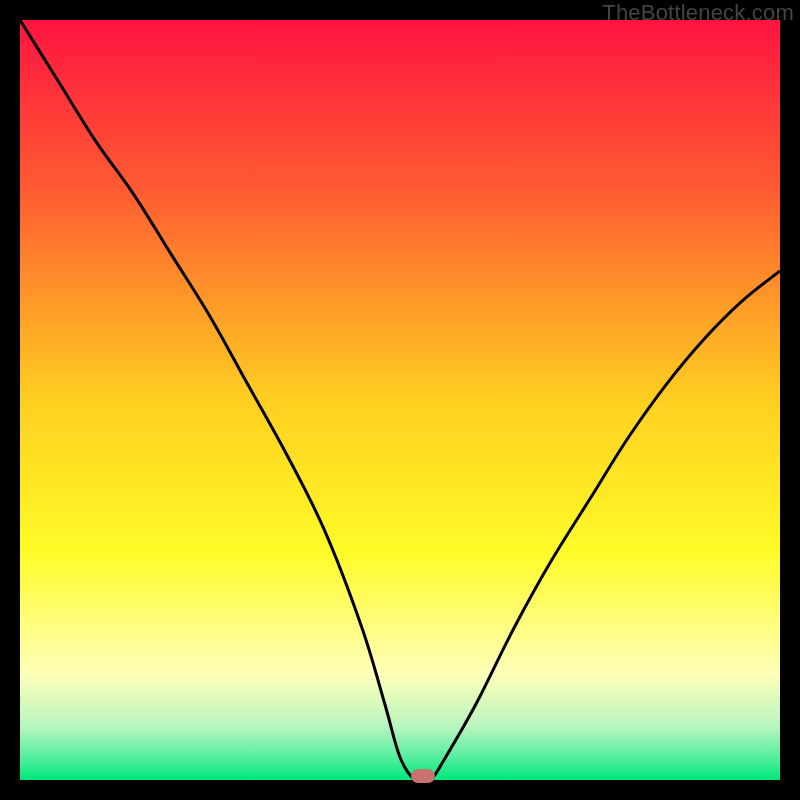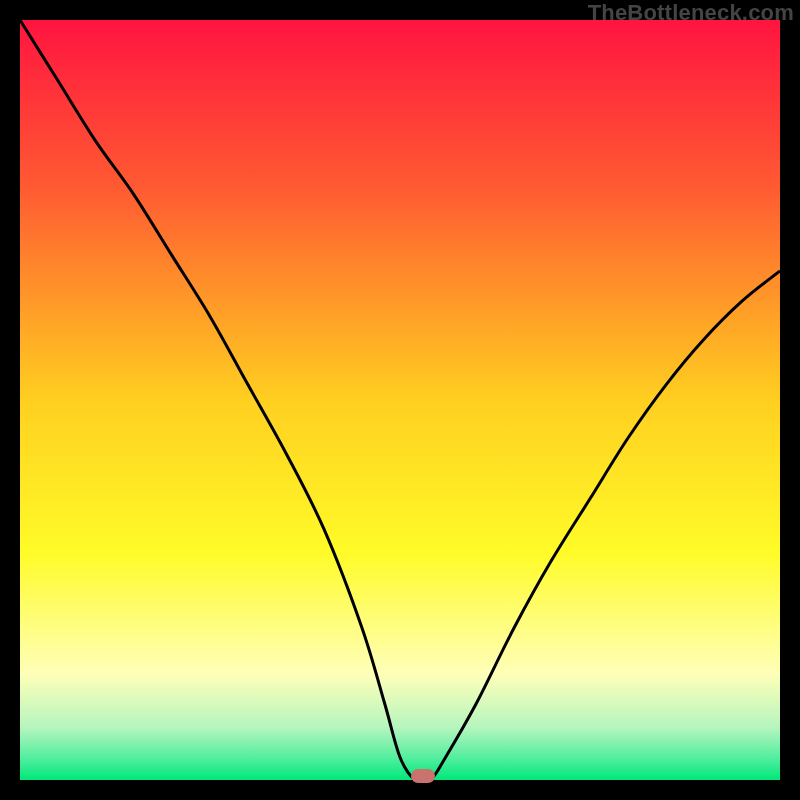--- a/index.html
+++ b/index.html
@@ -40,21 +40,21 @@
     border-radius: 7px;
     background: #c8736e;
     transform: translate(-50%, -50%);
   }
   .watermark {
     position: absolute;
     top: 0;
     right: 6px;
     color: #444;
     font-size: 22px;
-    font-weight: 700;
+    font-weight: 400;
     letter-spacing: 0.2px;
     white-space: nowrap;
     user-select: none;
   }
 </style>
 </head>
 <body>
 
 <div class="watermark">TheBottleneck.com</div>
 

